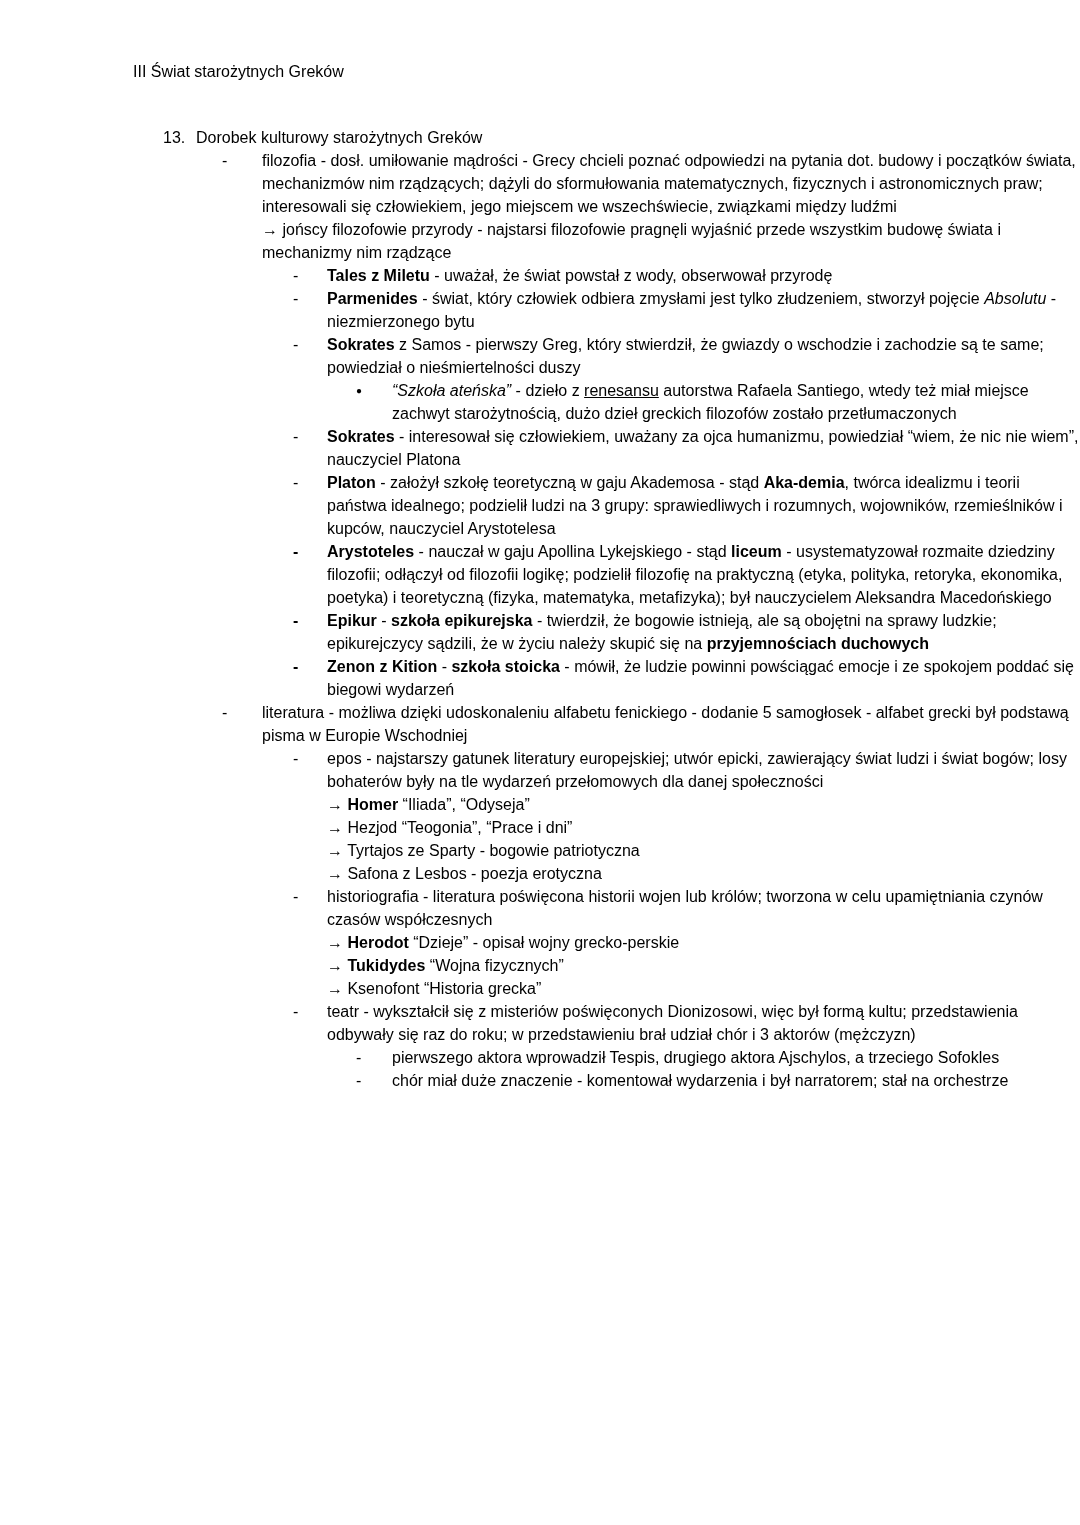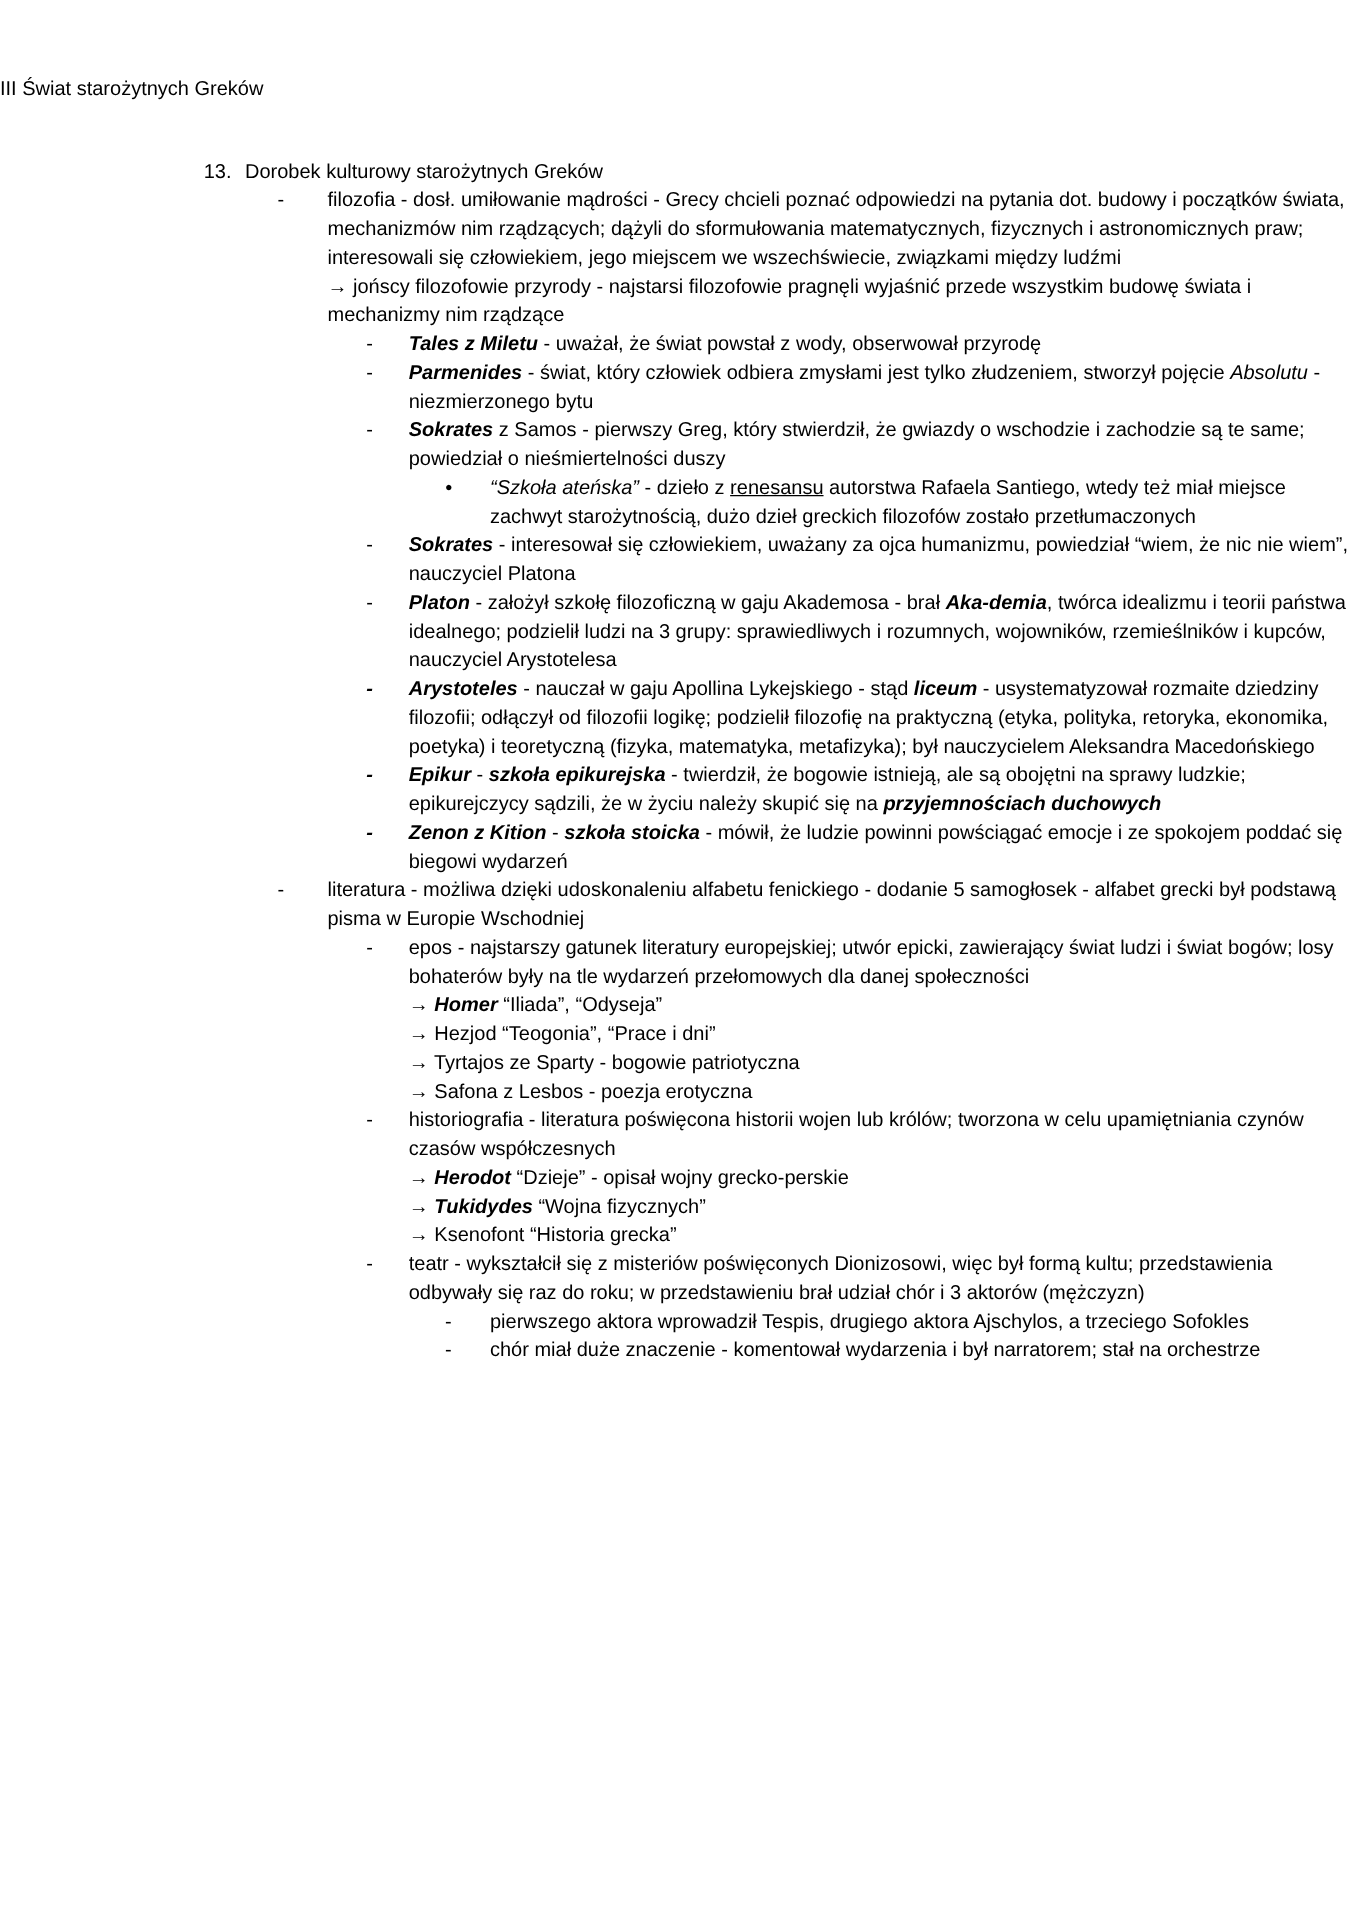--- a/index.html
+++ b/index.html
@@ -10,55 +10,56 @@
     background: #ffffff;
     color: #000000;
     font-family: "Liberation Sans", sans-serif;
     font-size: 16px;
     line-height: 23px;
     box-sizing: border-box;
     padding-top: 60px;
     overflow: hidden;
   }
   .doc-header {
+    padding-left: 133px;
     margin-bottom: 43px;
   }
   .doc-body { }
   .block {
     position: relative;
   }
   .block .bullet { position: absolute; }
   .block .bullet.dot { font-size: 10px; }
 
   .h   { padding-left: 196px; }  .h .bullet   { left: 163px; }
   .l1  { padding-left: 262px; }  .l1 .bullet  { left: 222px; }
   .l1c { padding-left: 262px; }
   .l2  { padding-left: 327px; }  .l2 .bullet  { left: 293px; }
   .l2c { padding-left: 327px; }
   .l3  { padding-left: 392px; }  .l3 .bullet  { left: 356px; }
 
-  .b { font-weight: bold; font-style: italic; }
+  .b { font-weight: bold; }
   .i { font-style: italic; }
   .u { text-decoration: underline; text-align: right; }
 </style>
 </head>
 <body>
 
 <div class="page">
   <div class="doc-header">III Świat starożytnych Greków</div>
   <div class="doc-body">
       <div class="block h"><span class="bullet">13.</span><span class="txt"><span>Dorobek kulturowy starożytnych Greków</span></span></div>
       <div class="block l1"><span class="bullet">-</span><span class="txt"><span>filozofia - dosł. umiłowanie mądrości - Grecy chcieli poznać odpowiedzi na pytania dot. budowy i początków świata, mechanizmów nim rządzących; dążyli do sformułowania matematycznych, fizycznych i astronomicznych praw; interesowali się człowiekiem, jego miejscem we wszechświecie, związkami między ludźmi</span></span></div>
       <div class="block l1c"><span class="txt"><span>→ jońscy filozofowie przyrody - najstarsi filozofowie pragnęli wyjaśnić przede wszystkim budowę świata i mechanizmy nim rządzące</span></span></div>
       <div class="block l2"><span class="bullet">-</span><span class="txt"><span class="b">Tales z Miletu</span><span> - uważał, że świat powstał z wody, obserwował przyrodę</span></span></div>
       <div class="block l2"><span class="bullet">-</span><span class="txt"><span class="b">Parmenides</span><span> - świat, który człowiek odbiera zmysłami jest tylko złudzeniem, stworzył pojęcie </span><span class="i">Absolutu</span><span> - niezmierzonego bytu</span></span></div>
       <div class="block l2"><span class="bullet">-</span><span class="txt"><span class="b">Sokrates</span><span> z Samos - pierwszy Greg, który stwierdził, że gwiazdy o wschodzie i zachodzie są te same; powiedział o nieśmiertelności duszy</span></span></div>
       <div class="block l3"><span class="bullet dot">●</span><span class="txt"><span class="i">“Szkoła ateńska”</span><span> - dzieło z </span><span class="u">renesansu</span><span> autorstwa Rafaela Santiego, wtedy też miał miejsce zachwyt starożytnością, dużo dzieł greckich filozofów zostało przetłumaczonych</span></span></div>
       <div class="block l2"><span class="bullet">-</span><span class="txt"><span class="b">Sokrates</span><span> - interesował się człowiekiem, uważany za ojca humanizmu, powiedział “wiem, że nic nie wiem”, nauczyciel Platona</span></span></div>
-      <div class="block l2"><span class="bullet">-</span><span class="txt"><span class="b">Platon</span><span> - założył szkołę filozoficzną w gaju Akademosa - brał </span><span class="b">Aka-demia</span><span>, twórca idealizmu i teorii państwa idealnego; podzielił ludzi na 3 grupy: sprawiedliwych i rozumnych, wojowników, rzemieślników i kupców, nauczyciel Arystotelesa</span></span></div>
+      <div class="block l2"><span class="bullet">-</span><span class="txt"><span class="b">Platon</span><span> - założył szkołę teoretyczną w gaju Akademosa - stąd </span><span class="b">Aka-demia</span><span>, twórca idealizmu i teorii państwa idealnego; podzielił ludzi na 3 grupy: sprawiedliwych i rozumnych, wojowników, rzemieślników i kupców, nauczyciel Arystotelesa</span></span></div>
       <div class="block l2"><span class="bullet b">-</span><span class="txt"><span class="b">Arystoteles</span><span> - nauczał w gaju Apollina Lykejskiego - stąd </span><span class="b">liceum</span><span> - usystematyzował rozmaite dziedziny filozofii; odłączył od filozofii logikę; podzielił filozofię na praktyczną (etyka, polityka, retoryka, ekonomika, poetyka) i teoretyczną (fizyka, matematyka, metafizyka); był nauczycielem Aleksandra Macedońskiego</span></span></div>
       <div class="block l2"><span class="bullet b">-</span><span class="txt"><span class="b">Epikur</span><span> - </span><span class="b">szkoła epikurejska</span><span> - twierdził, że bogowie istnieją, ale są obojętni na sprawy ludzkie; epikurejczycy sądzili, że w życiu należy skupić się na </span><span class="b">przyjemnościach duchowych</span></span></div>
       <div class="block l2"><span class="bullet b">-</span><span class="txt"><span class="b">Zenon z Kition</span><span> - </span><span class="b">szkoła stoicka</span><span> - mówił, że ludzie powinni powściągać emocje i ze spokojem poddać się biegowi wydarzeń</span></span></div>
       <div class="block l1"><span class="bullet">-</span><span class="txt"><span>literatura - możliwa dzięki udoskonaleniu alfabetu fenickiego - dodanie 5 samogłosek - alfabet grecki był podstawą pisma w Europie Wschodniej</span></span></div>
       <div class="block l2"><span class="bullet">-</span><span class="txt"><span>epos - najstarszy gatunek literatury europejskiej; utwór epicki, zawierający świat ludzi i świat bogów; losy bohaterów były na tle wydarzeń przełomowych dla danej społeczności</span></span></div>
       <div class="block l2c"><span class="txt"><span>→ </span><span class="b">Homer</span><span> “Iliada”, “Odyseja”</span></span></div>
       <div class="block l2c"><span class="txt"><span>→ Hezjod “Teogonia”, “Prace i dni”</span></span></div>
       <div class="block l2c"><span class="txt"><span>→ Tyrtajos ze Sparty - bogowie patriotyczna</span></span></div>
       <div class="block l2c"><span class="txt"><span>→ Safona z Lesbos - poezja erotyczna</span></span></div>
       <div class="block l2"><span class="bullet">-</span><span class="txt"><span>historiografia - literatura poświęcona historii wojen lub królów; tworzona w celu upamiętniania czynów czasów współczesnych</span></span></div>

